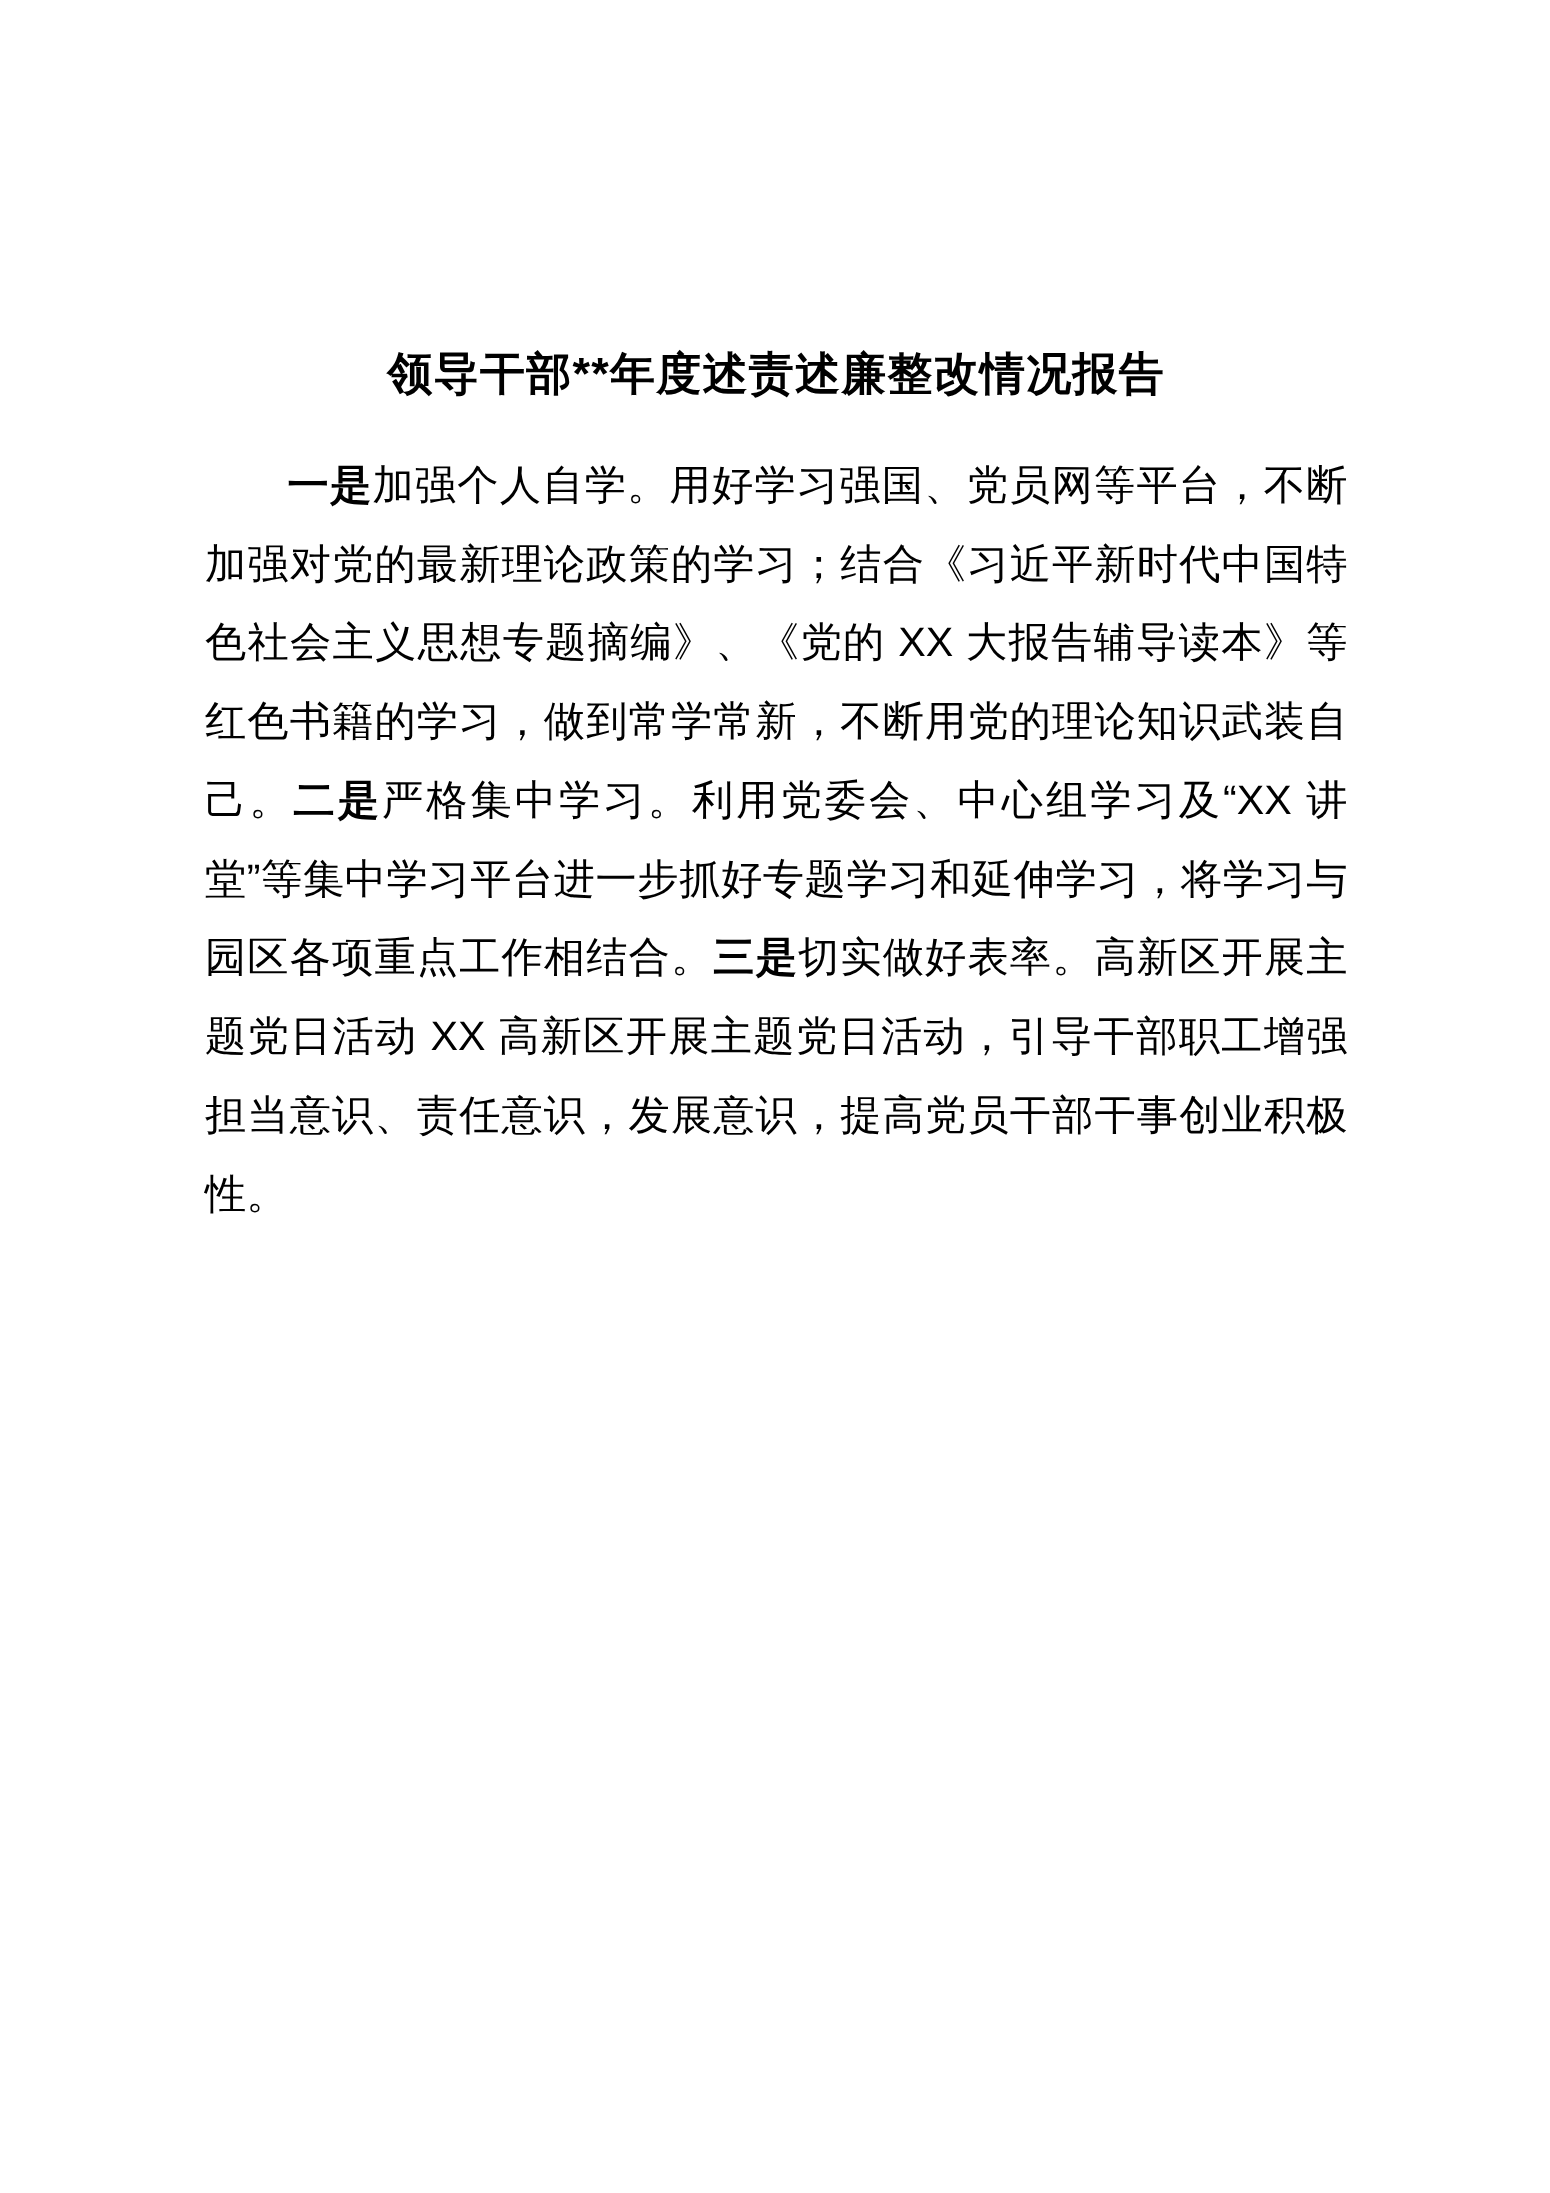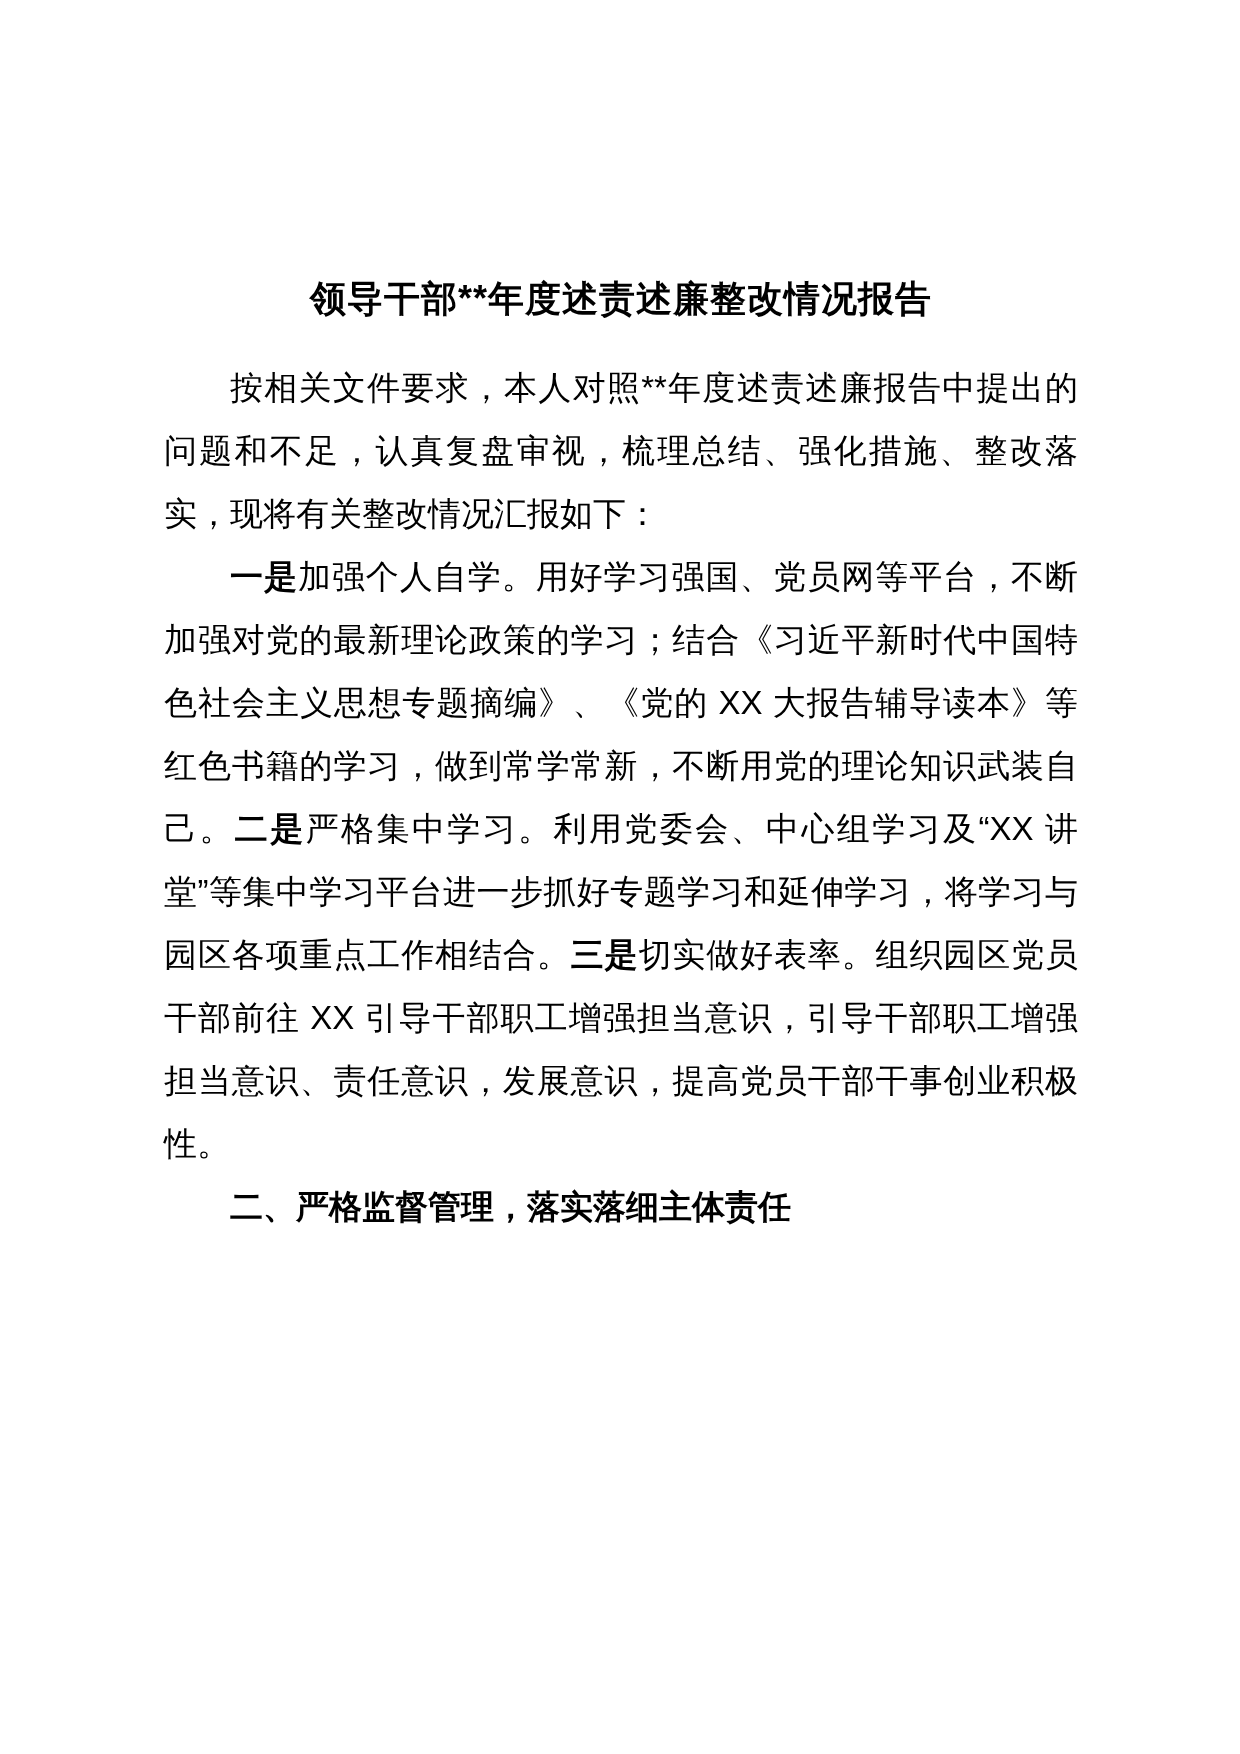--- a/index.html
+++ b/index.html
@@ -41,17 +41,15 @@
     .doc-body b {
       font-weight: bold;
     }
   </style>
 </head>
 <body>
 
 <div class="page">
   <h1 class="doc-title">领导干部**年度述责述廉整改情况报告</h1>
   <div class="doc-body" id="doc-body">
-      <p class="body-para"><span>按相关文件要求，本人对照**年度述责述廉报告中提出的问题和不足，认真复盘审视，梳理总结、强化措施、整改落实，现将有关整改情况汇报如下：</span></p>
-      <p class="body-para"><b>一是</b><span>加强个人自学。用好学习强国、党员网等平台，不断加强对党的最新理论政策的学习；结合《习近平新时代中国特色社会主义思想专题摘编》、《党的 XX 大报告辅导读本》等红色书籍的学习，做到常学常新，不断用党的理论知识武装自己。</span><b>二是</b><span>严格集中学习。利用党委会、中心组学习及“XX 讲堂”等集中学习平台进一步抓好专题学习和延伸学习，将学习与园区各项重点工作相结合。</span><b>三是</b><span>切实做好表率。组织园区党员干部前往 XX 引导干部职工增强担当意识，引导干部职工增强担当意识、责任意识，发展意识，提高党员干部干事创业积极性。</span></p>
-      <p class="heading"><b>二、严格监督管理，落实落细主体责任</b></p>
+      <p class="body-para"><b>一是</b><span>加强个人自学。用好学习强国、党员网等平台，不断加强对党的最新理论政策的学习；结合《习近平新时代中国特色社会主义思想专题摘编》、《党的 XX 大报告辅导读本》等红色书籍的学习，做到常学常新，不断用党的理论知识武装自己。</span><b>二是</b><span>严格集中学习。利用党委会、中心组学习及“XX 讲堂”等集中学习平台进一步抓好专题学习和延伸学习，将学习与园区各项重点工作相结合。</span><b>三是</b><span>切实做好表率。高新区开展主题党日活动 XX 高新区开展主题党日活动，引导干部职工增强担当意识、责任意识，发展意识，提高党员干部干事创业积极性。</span></p>
     </div>
 </div>
 
 </body></html>

